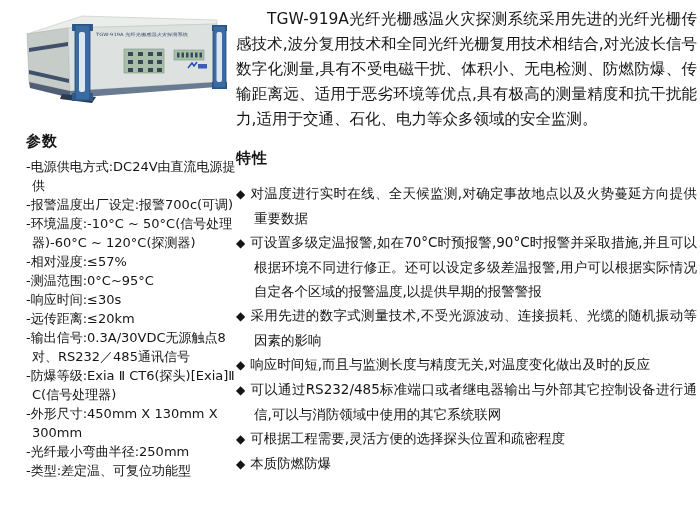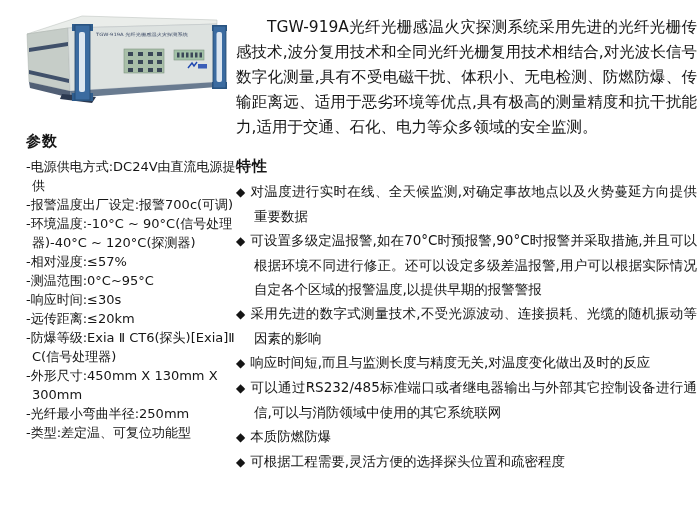--- a/index.html
+++ b/index.html
@@ -21,26 +21,26 @@
     list-style:none;margin:6px;padding:0;
     font-size:13px;line-height:19px;
   }
   .params-list li{
     padding-left:6px;text-indent:-6px; 
   }
 
   
   .right-col{position:absolute;left:236px;top:0;width:461px;}
   .intro{
-    margin:15px 0 0 0;
+    margin:7px 0 0 0;
     font-size:15.5px;line-height:25px;
     text-align:justify;text-indent:2em;
   }
   .features-heading{
-    font-size:15px;font-weight:bold;margin:17px 0 3px 0;letter-spacing:1px;font-family:Liberation Mono, monospace;
+    font-size:15px;font-weight:bold;margin:17px 0 13px 0;letter-spacing:1px;font-family:Liberation Mono, monospace;
   }
   .features-list{
     list-style:none;margin:0;padding:0;
     font-size:13.5px;line-height:24px;text-align:justify;
   }
   .features-list li{
     padding-left:18px;text-indent:-18px; 
   }
   .features-list .bullet{margin-right:5px;font-size:12px;}
 </style>
@@ -122,30 +122,31 @@
 
     <h2 class="params-heading">参数</h2>
 
     <ul class="params-list">
 
         <li>-电源供电方式:DC24V由直流电源提供</li>
 
 
         <li>-报警温度出厂设定:报警700c(可调)</li>
 
-        <li>-环境温度:-10°C ~ 90°C(信号处理器)-40°C ~ 120°C(探测器)</li>
+        <li>-环境温度:-10°C ~ 50°C(信号处理器)-60°C ~ 120°C(探测器)</li>
 
         <li>-相对湿度:≤57%</li>
 
         <li>-测温范围:0°C~95°C</li>
 
         <li>-响应时间:≤30s</li>
 
         <li>-远传距离:≤20km</li>
 
+        <li>-输出信号:0.3A/30VDC无源触点8对、RS232／485通讯信号</li>
 
         <li>-防爆等级:Exia Ⅱ CT6(探头)[Exia]Ⅱ C(信号处理器)</li>
 
         <li>-外形尺寸:450mm X 130mm X 300mm</li>
 
         <li>-光纤最小弯曲半径:250mm</li>
 
         <li>-类型:差定温、可复位功能型</li>
       </ul>
   </div>
@@ -161,20 +162,20 @@
         <li><span class="bullet">◆</span><span>对温度进行实时在线、全天候监测,对确定事故地点以及火势蔓延方向提供重要数据</span></li>
 
         <li><span class="bullet">◆</span><span>可设置多级定温报警,如在70°C时预报警,90°C时报警并采取措施,并且可以根据环境不同进行修正。还可以设定多级差温报警,用户可以根据实际情况自定各个区域的报警温度,以提供早期的报警警报</span></li>
 
         <li><span class="bullet">◆</span><span>采用先进的数字式测量技术,不受光源波动、连接损耗、光缆的随机振动等因素的影响</span></li>
 
         <li><span class="bullet">◆</span><span>响应时间短,而且与监测长度与精度无关,对温度变化做出及时的反应</span></li>
 
         <li><span class="bullet">◆</span><span>可以通过RS232/485标准端口或者继电器输出与外部其它控制设备进行通信,可以与消防领域中使用的其它系统联网</span></li>
 
+        <li><span class="bullet">◆</span><span>可根据工程需要,灵活方便的选择探头位置和疏密程度</span></li>
+
         <li><span class="bullet">◆</span><span>本质防燃防爆</span></li>
-
-        <li><span class="bullet">◆</span><span>可根据工程需要,灵活方便的选择探头位置和疏密程度</span></li>
 
       </ul>
   </div>
 
 </div>
 
 </body></html>

